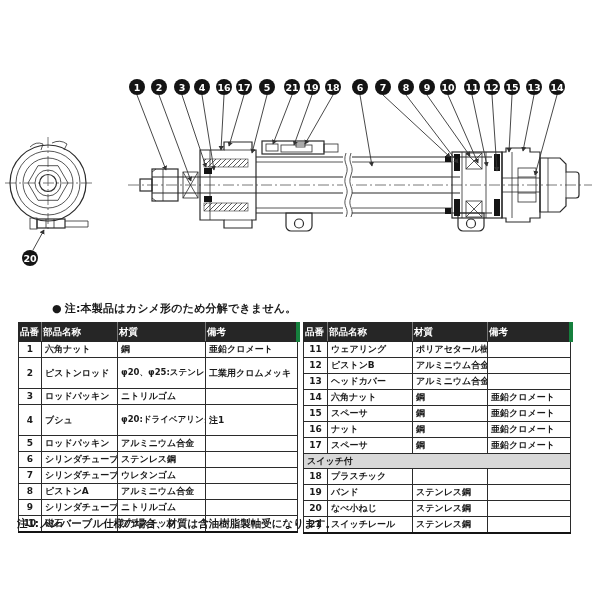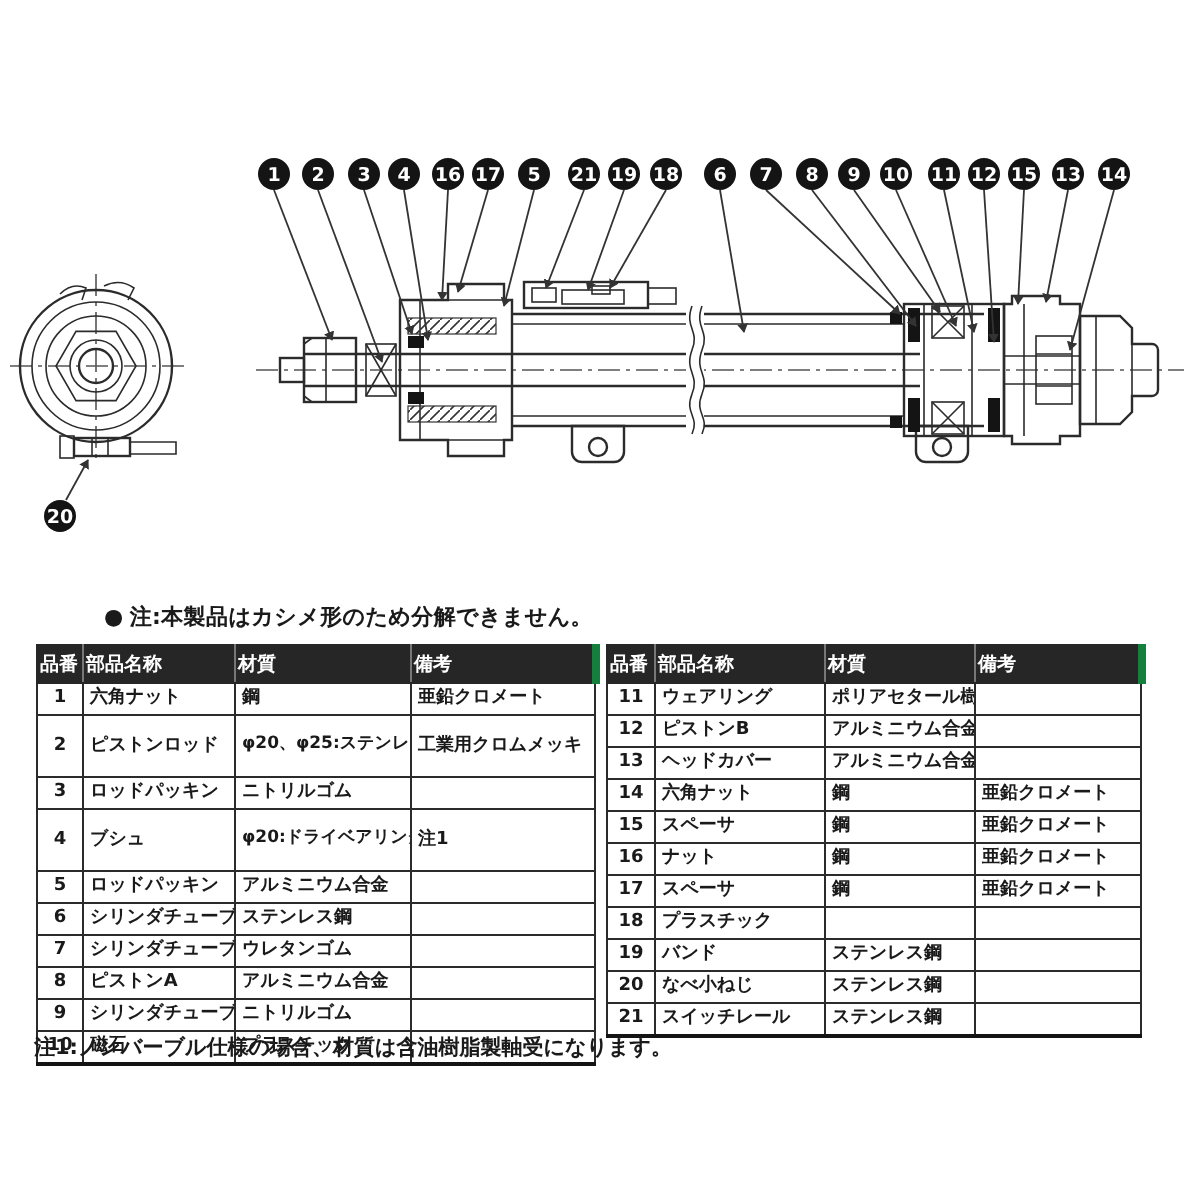--- a/index.html
+++ b/index.html
@@ -405,20 +405,23 @@
         <td>ナット</td>
         <td>鋼</td>
         <td>亜鉛クロメート</td>
       </tr>
     <tr class="h1">
         <td class="c-no">17</td>
         <td>スペーサ</td>
         <td>鋼</td>
         <td>亜鉛クロメート</td>
       </tr>
+    <tr class="section-row">
+        <td colspan="4">スイッチ付</td>
+      </tr>
     <tr class="h1">
         <td class="c-no">18</td>
         <td>プラスチック</td>
         <td></td>
         <td></td>
       </tr>
     <tr class="h1">
         <td class="c-no">19</td>
         <td>バンド</td>
         <td>ステンレス鋼</td>

